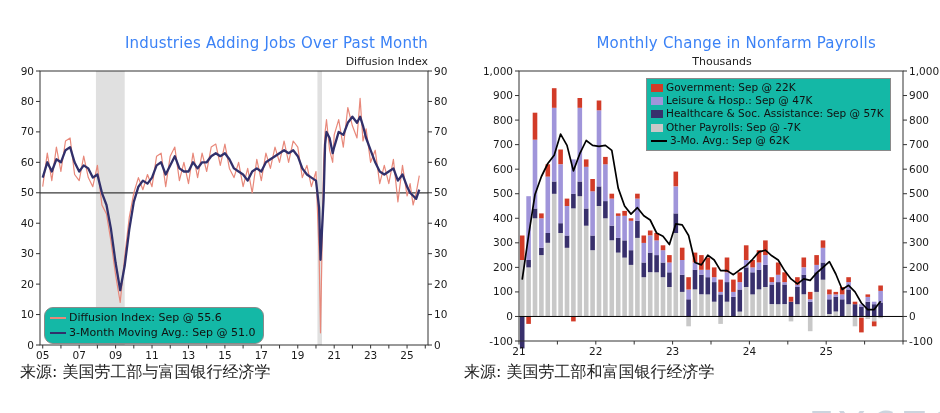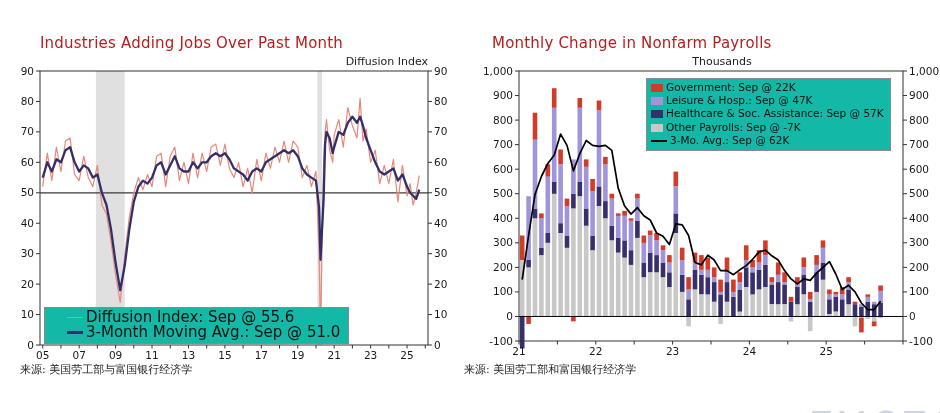--- a/index.html
+++ b/index.html
@@ -1,32 +1,32 @@
 <!DOCTYPE html>
 <html><head>
 <meta charset="utf-8">
 <style>
   html,body{margin:0;padding:0;background:#fff;}
   .canvas{position:relative;width:940px;height:413px;background:#fff;overflow:hidden;
           font-family:"DejaVu Sans","Liberation Sans",sans-serif;}
   svg{position:absolute;left:0;top:0;}
-  .title{position:absolute;top:34px;font-size:15px;color:#b91c1c;text-align:left;letter-spacing:.2px;}
+  .title{position:absolute;top:34px;font-size:15px;color:#3b82f6;text-align:right;letter-spacing:.2px;}
   #title-left{left:40px;width:388px;}
   #title-right{left:492px;width:384px;}
   .subtitle{position:absolute;top:55px;font-size:11px;color:#222;text-align:center;}
   #sub-left{left:40px;width:388px;text-align:right;}
   #sub-right{left:530px;width:384px;}
   .legend{position:absolute;background:#14b8a6;border:1px solid #8a8a8a;color:#111;white-space:nowrap;}
-  #legend-left{left:44px;top:307px;font-size:15px;line-height:15px;padding:2px 8px 3px 22px;}
+  #legend-left{left:44px;top:307px;font-size:11px;line-height:15px;padding:2px 8px 3px 5px;border-radius:9px;}
   #legend-right{left:646px;top:78px;font-size:10.5px;line-height:13.2px;padding:2px 6px 3px 4px;}
   .sw{display:inline-block;vertical-align:middle;margin-right:3px;}
   .sq{width:12px;height:8px;}
   .ln{width:16px;height:2.5px;}
   .lnthin{width:16px;height:1.5px;}
-  .source{position:absolute;top:362px;font-size:11px;color:#222;}
+  .source{position:absolute;top:362px;font-size:16px;color:#222;}
   #source-left{left:20px;}
   #source-right{left:464px;}
   .watermark{position:absolute;left:808px;top:356px;font-size:44px;letter-spacing:3px;
              color:#ccd4de;font-weight:400;margin-top:47px;}
 </style>
 </head>
 <body>
 
 <div class="canvas">
 

